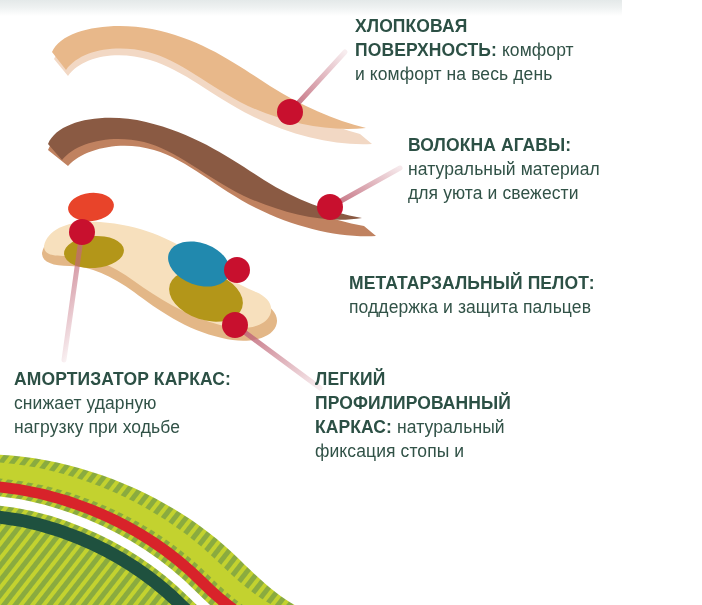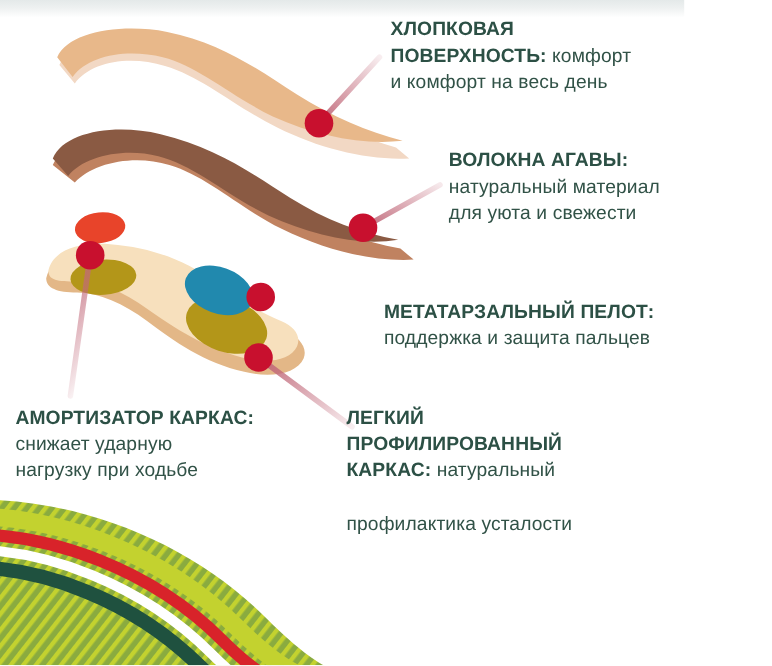--- a/index.html
+++ b/index.html
@@ -168,22 +168,21 @@
 
   <div class="callout" id="callout-metatars">
     <span class="lede">МЕТАТАРЗАЛЬНЫЙ ПЕЛОТ:</span><br>
     <span>поддержка и защита пальцев</span><br>
   </div>
 
   <div class="callout" id="callout-frame">
     <span class="lede">ЛЕГКИЙ</span><br>
     <span class="lede">ПРОФИЛИРОВАННЫЙ</span><br>
     <span class="lede">КАРКАС:</span><span> натуральный</span><br>
-    <br>
-    <span>профилактика усталости</span>
+    <span>фиксация стопы и</span><br>
   </div>
 
   <div class="callout" id="callout-heel">
     <span class="lede">АМОРТИЗАТОР КАРКАС:</span><br>
     <span>снижает ударную</span><br>
     <span>нагрузку при ходьбе</span>
   </div>
 
 </div>
 

